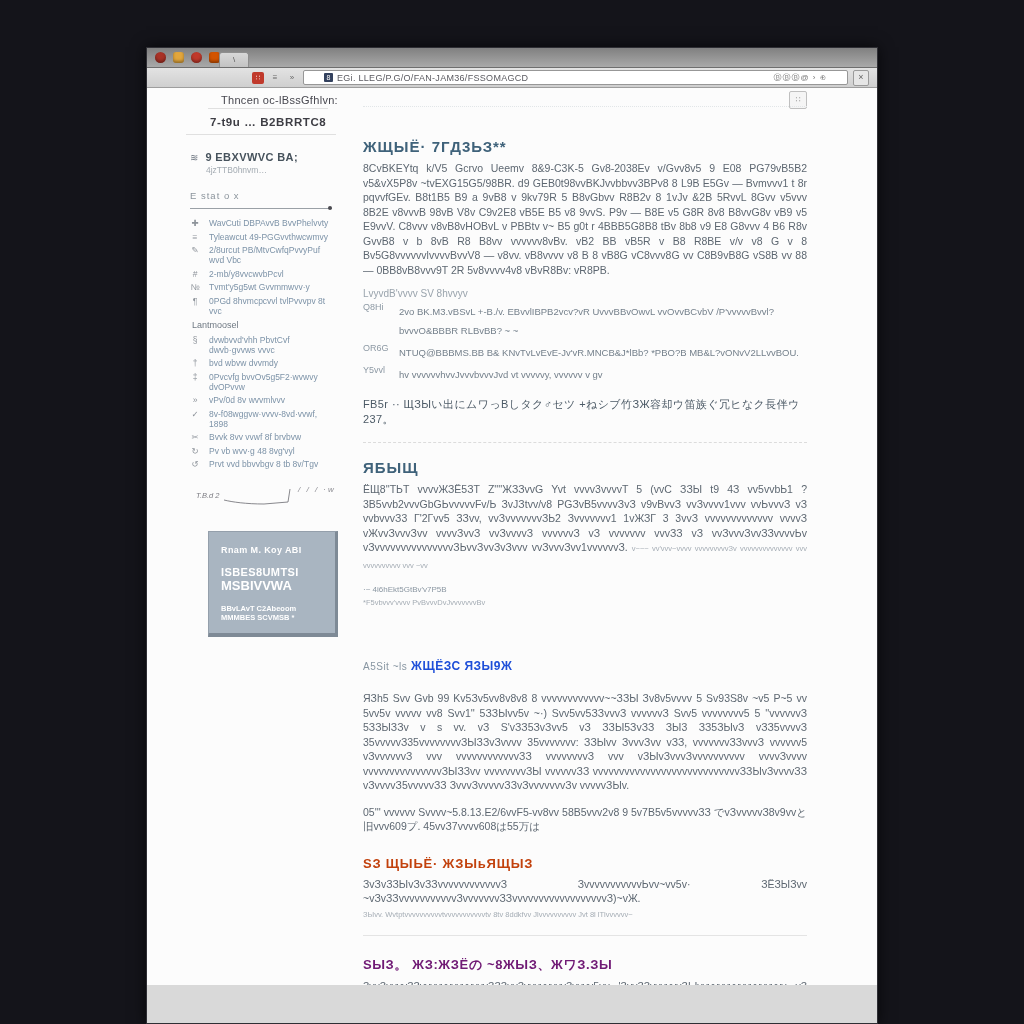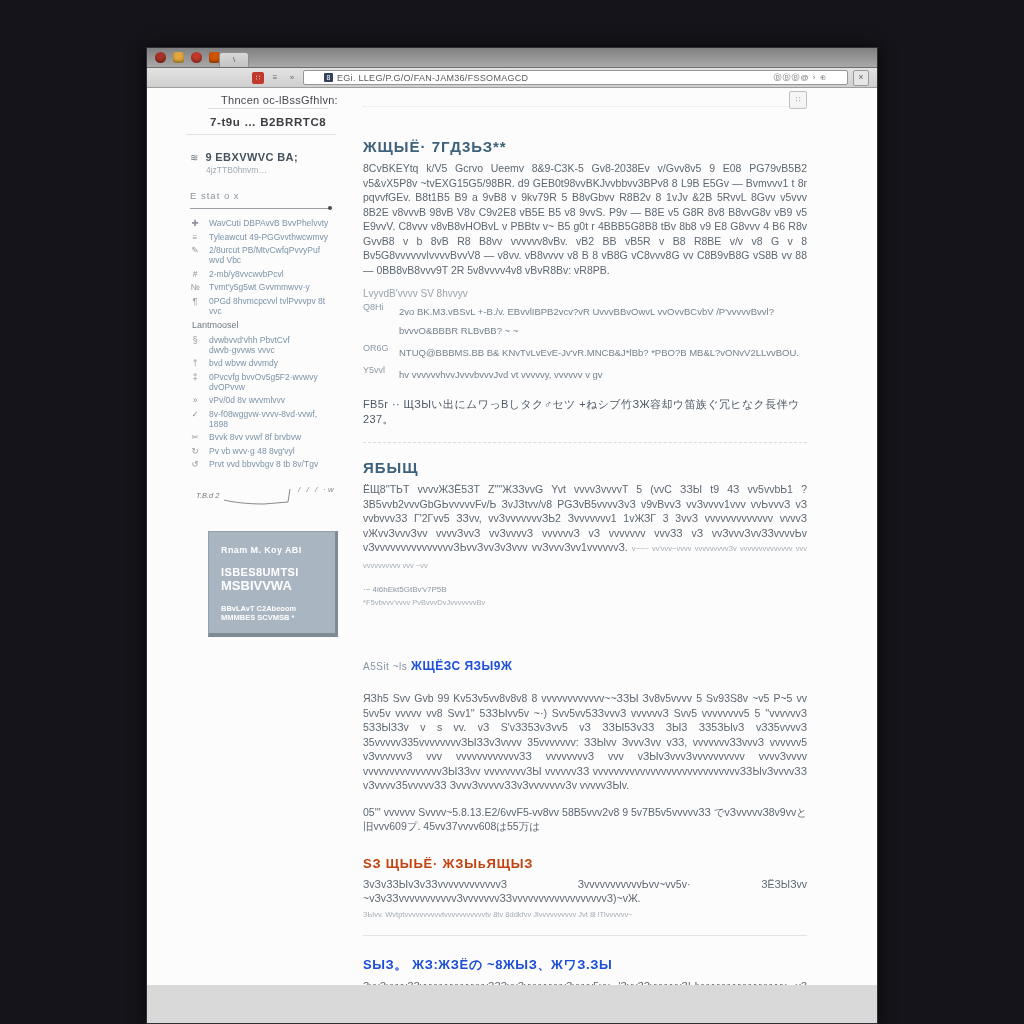--- a/index.html
+++ b/index.html
@@ -90,21 +90,21 @@
   .para .micro{font-size:7.5px;color:#a5adb5;}
   .link-line{margin-top:12px;font-size:8px;color:#8b97a2;}
   .link-line2{margin-top:4px;font-size:7.5px;color:#a5adb5;}
   .h3{margin:52px 0 0;font-size:12px;letter-spacing:.5px;}
   .h3 .pre{color:#8795a1;font-size:10px;}
   .h3 .bold{font-weight:bold;color:#1d4ed8;}
   .p3{margin-top:18px;}
   .p4{margin-top:12px;}
   .h4{margin:22px 0 6px;font-size:13px;font-weight:bold;color:#c2410c;letter-spacing:.8px;}
   .solid-div{margin-top:16px;border-top:1px solid #e4e4e4;}
-  .h5{margin:20px 0 5px;font-size:13px;font-weight:bold;color:#1d4ed8;letter-spacing:.6px;}
+  .h5{margin:20px 0 5px;font-size:13px;font-weight:bold;color:#701a75;letter-spacing:.6px;}
 </style>
 </head>
 <body>
 
 <div class="window">
 
   <div class="titlebar">
     <div class="dots">
       <span class="dot d1"></span>
       <span class="dot d2"></span>

